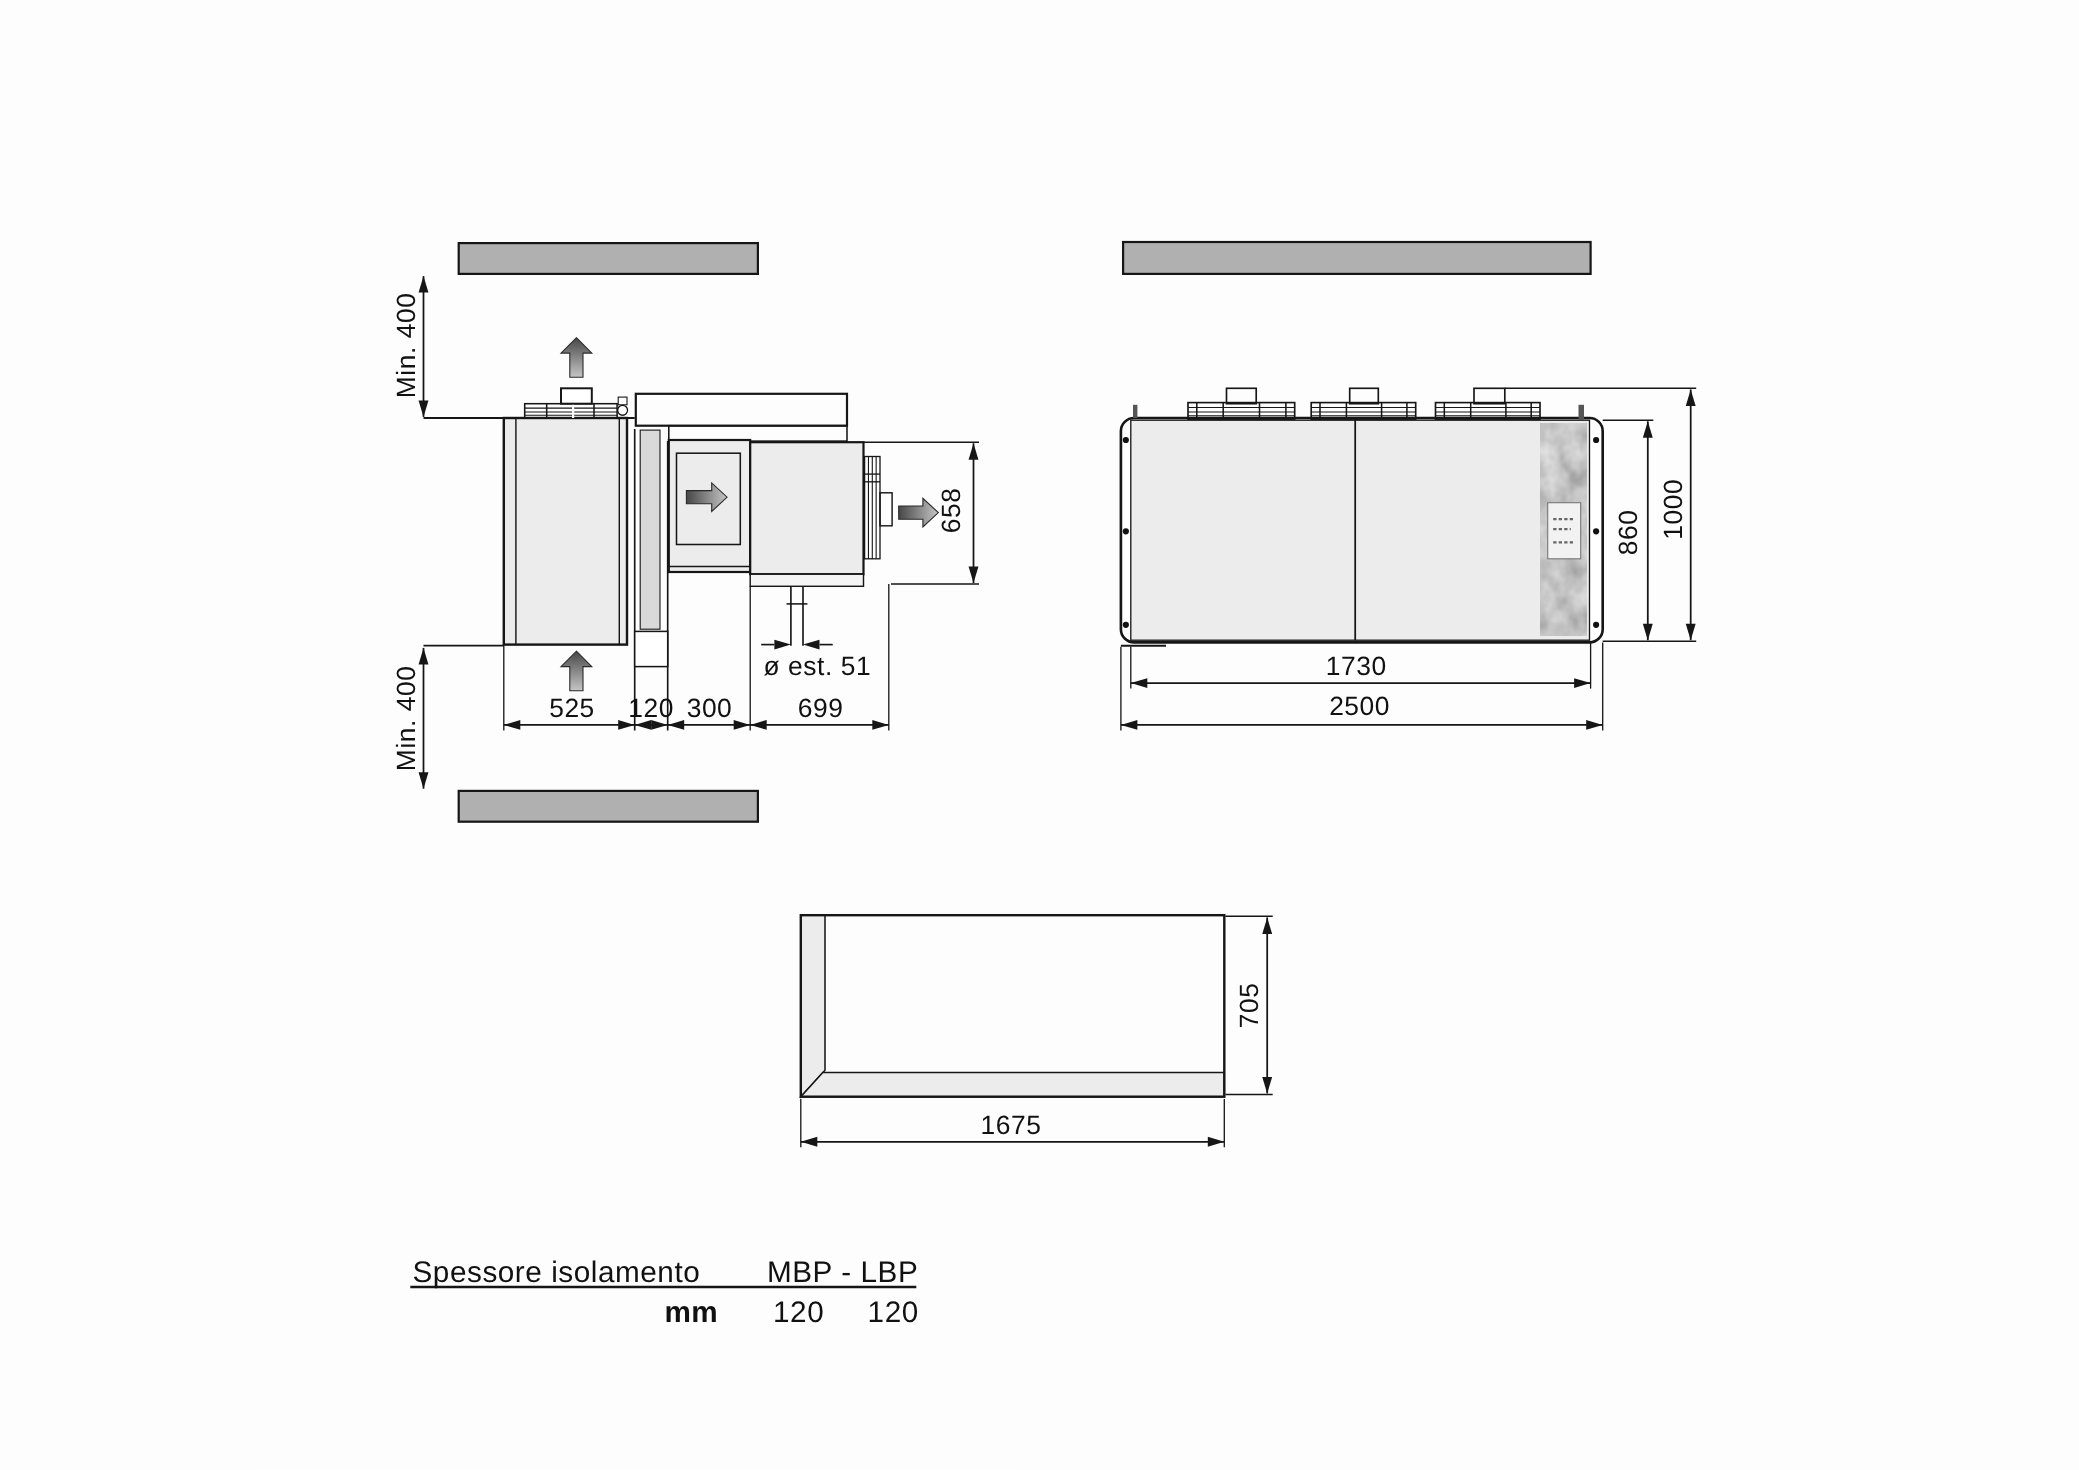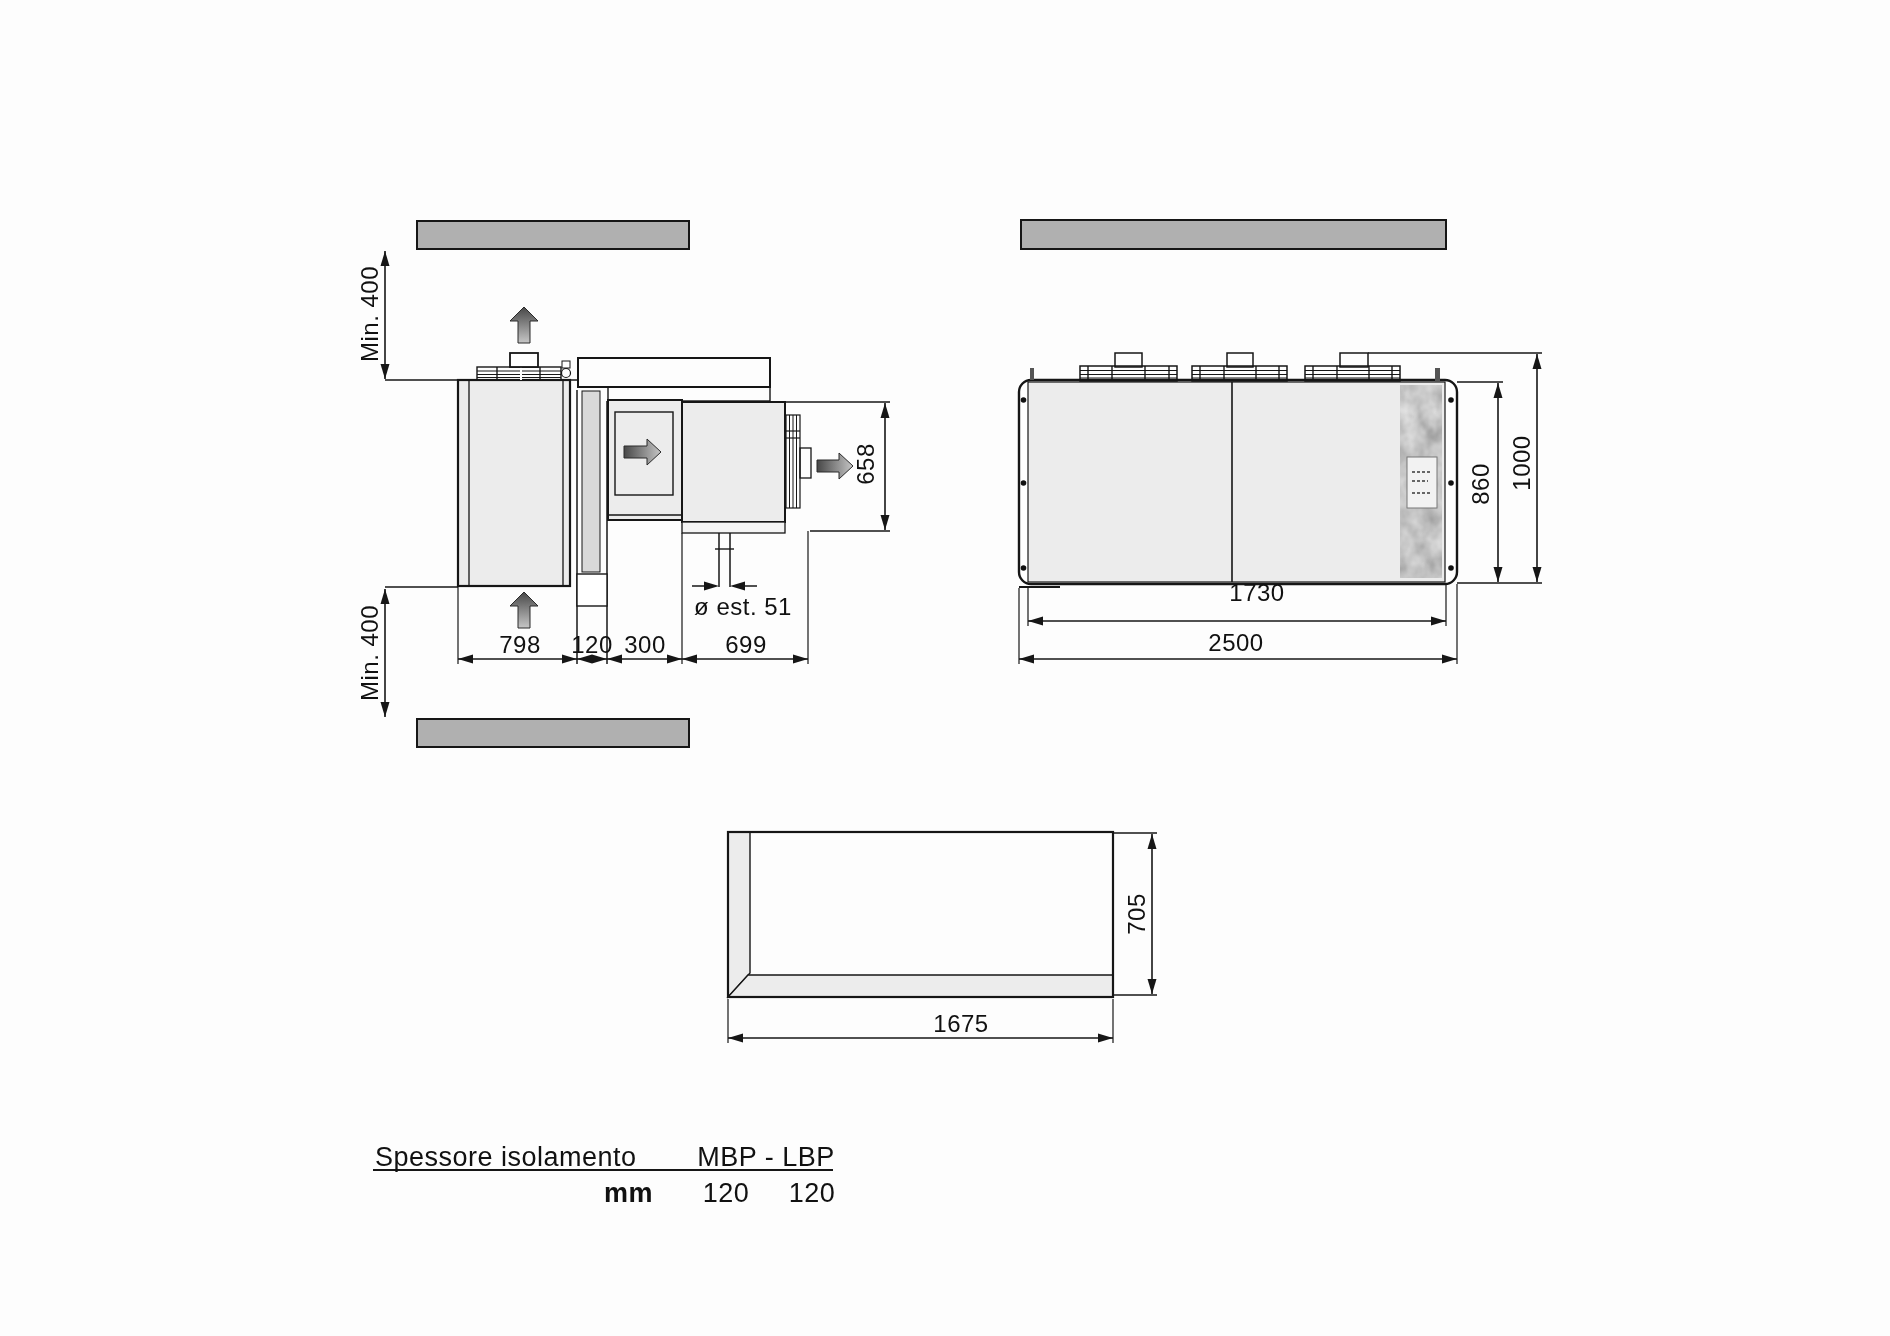--- a/index.html
+++ b/index.html
@@ -272,34 +272,34 @@
       <polygon class="arr" points="728,1038 743,1033.5 743,1042.5"></polygon>
       <polygon class="arr" points="1113,1038 1098,1033.5 1098,1042.5"></polygon>
     </g>
   </g>
 
   <line x1="373" y1="1170" x2="833" y2="1170" class="ln" stroke-width="2.2"></line>
 </svg>
 
 <div class="lbl rot" style="left:370px;top:314px;">Min. 400</div>
 <div class="lbl rot" style="left:370px;top:653px;">Min. 400</div>
-<div class="lbl" style="left:520px;top:645px;">798</div>
+<div class="lbl" style="left:520px;top:645px;">525</div>
 <div class="lbl" style="left:592px;top:645px;">120</div>
 <div class="lbl" style="left:645px;top:645px;">300</div>
 <div class="lbl" style="left:746px;top:645px;text-align:center;">699</div>
 <div class="lbl" style="left:743px;top:607px;">ø est. 51</div>
 <div class="lbl rot" style="left:866px;top:464px;">658</div>
 
-<div class="lbl" style="left:1233px;top:593px;margin-left:24px;">1730</div>
+<div class="lbl" style="left:1233px;top:607px;">1730</div>
 <div class="lbl" style="left:1236px;top:643px;">2500</div>
 <div class="lbl rot" style="left:1481px;top:484px;">860</div>
 <div class="lbl rot" style="left:1522px;top:463px;">1000</div>
 
 <div class="lbl rot" style="left:1137px;top:914px;">705</div>
-<div class="lbl" style="left:961px;top:1024px;">1675</div>
+<div class="lbl" style="left:919px;top:1024px;">1675</div>
 
 <div class="lbl tbl anchor-l" style="left:375px;top:1157px;">Spessore isolamento</div>
 <div class="lbl tbl" style="left:766px;top:1157px;">MBP - LBP</div>
 <div class="lbl tbl anchor-r" style="left:653px;top:1193px;">mm</div>
 <div class="lbl tbl" style="left:726px;top:1193px;">120</div>
 <div class="lbl tbl" style="left:812px;top:1193px;">120</div>
 
 </div>
 
 </body></html>

